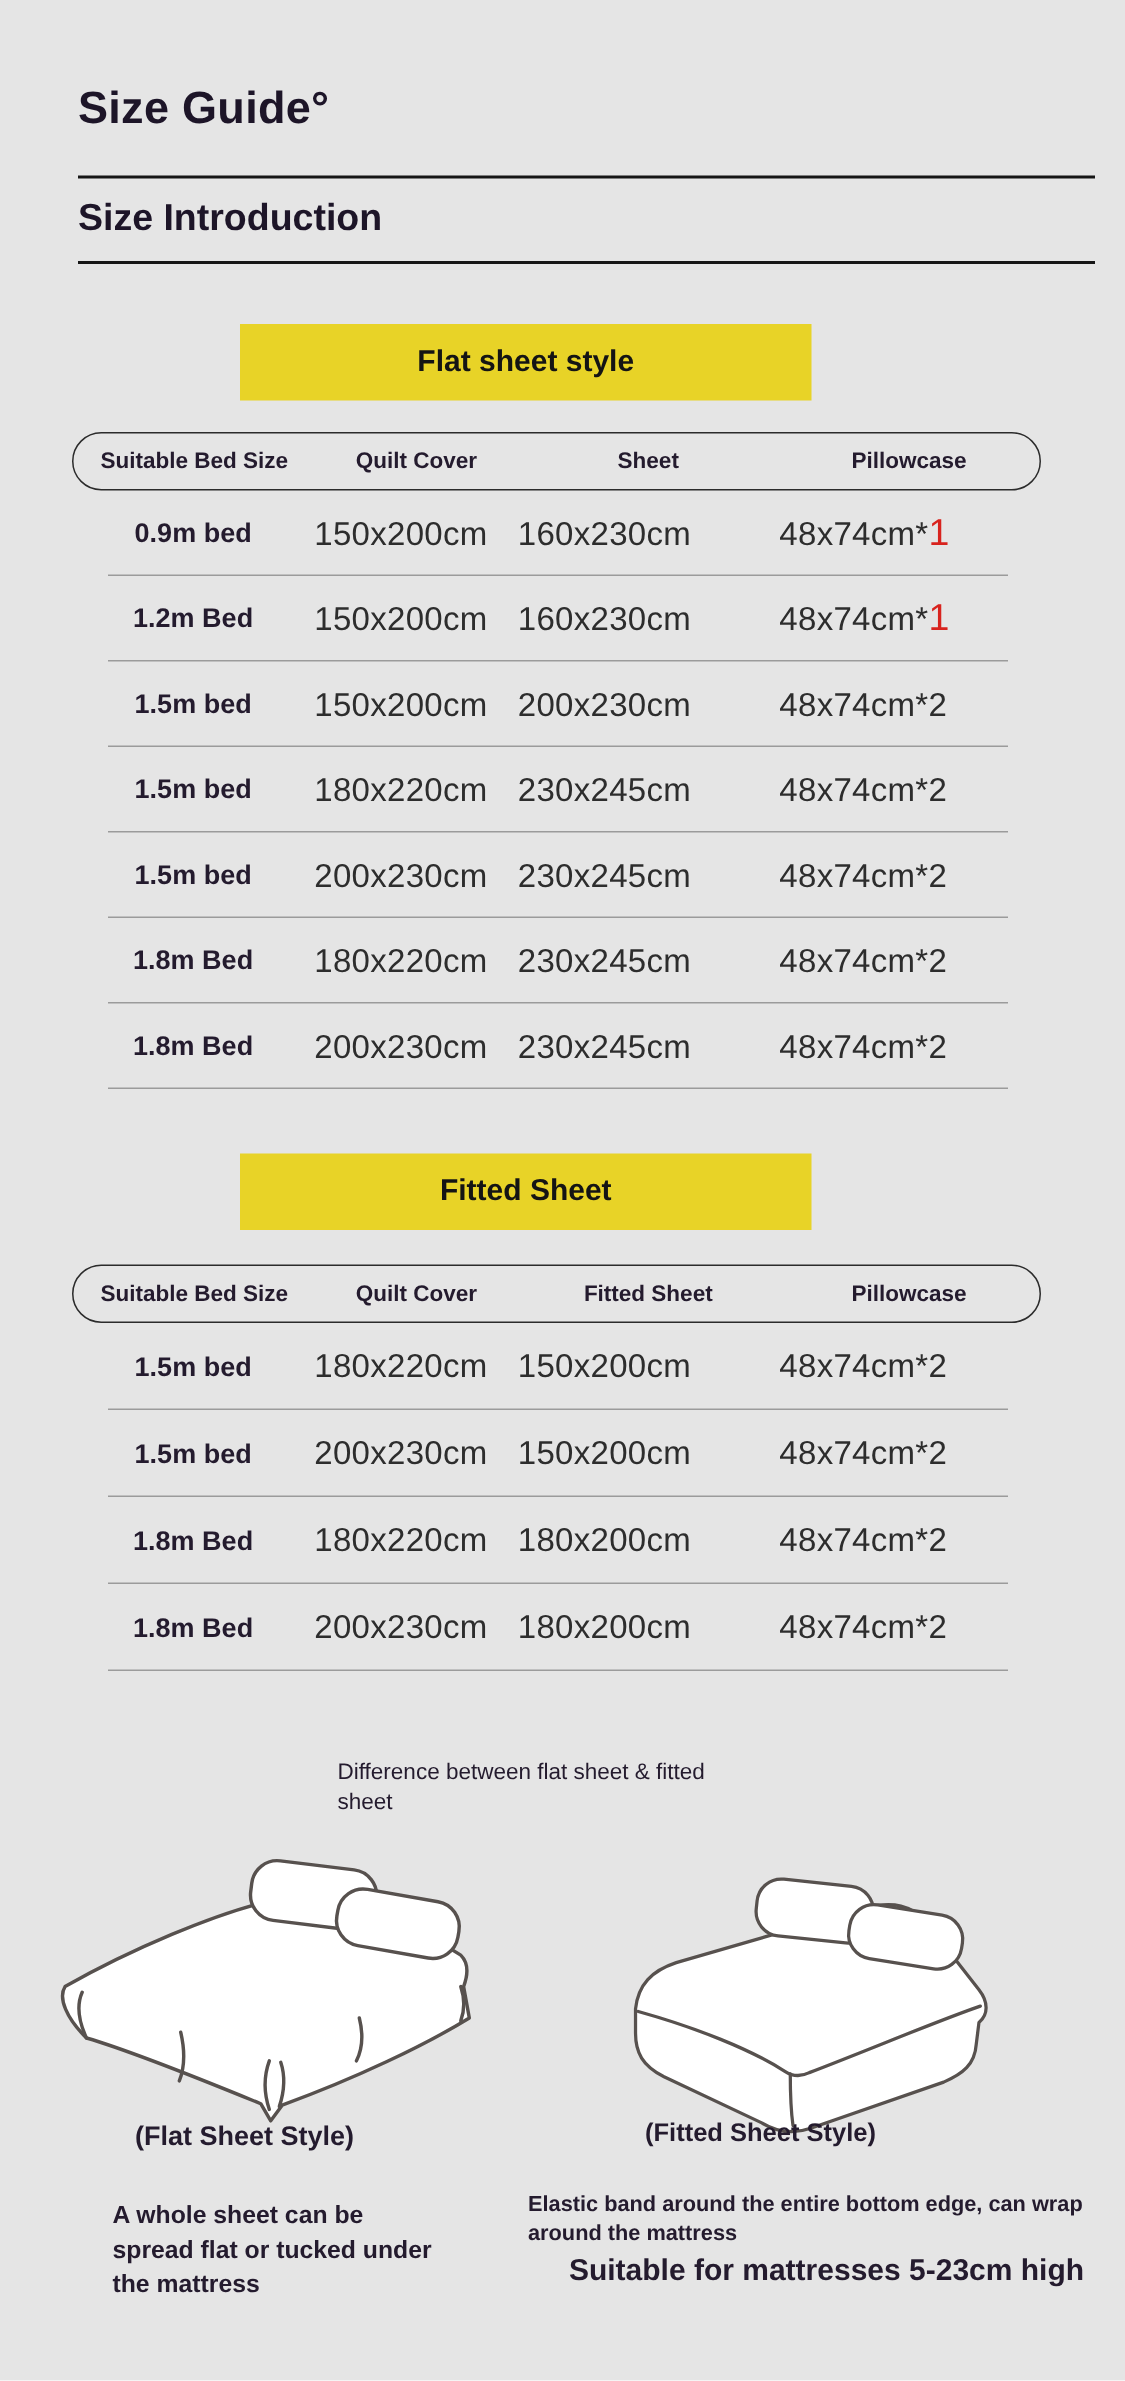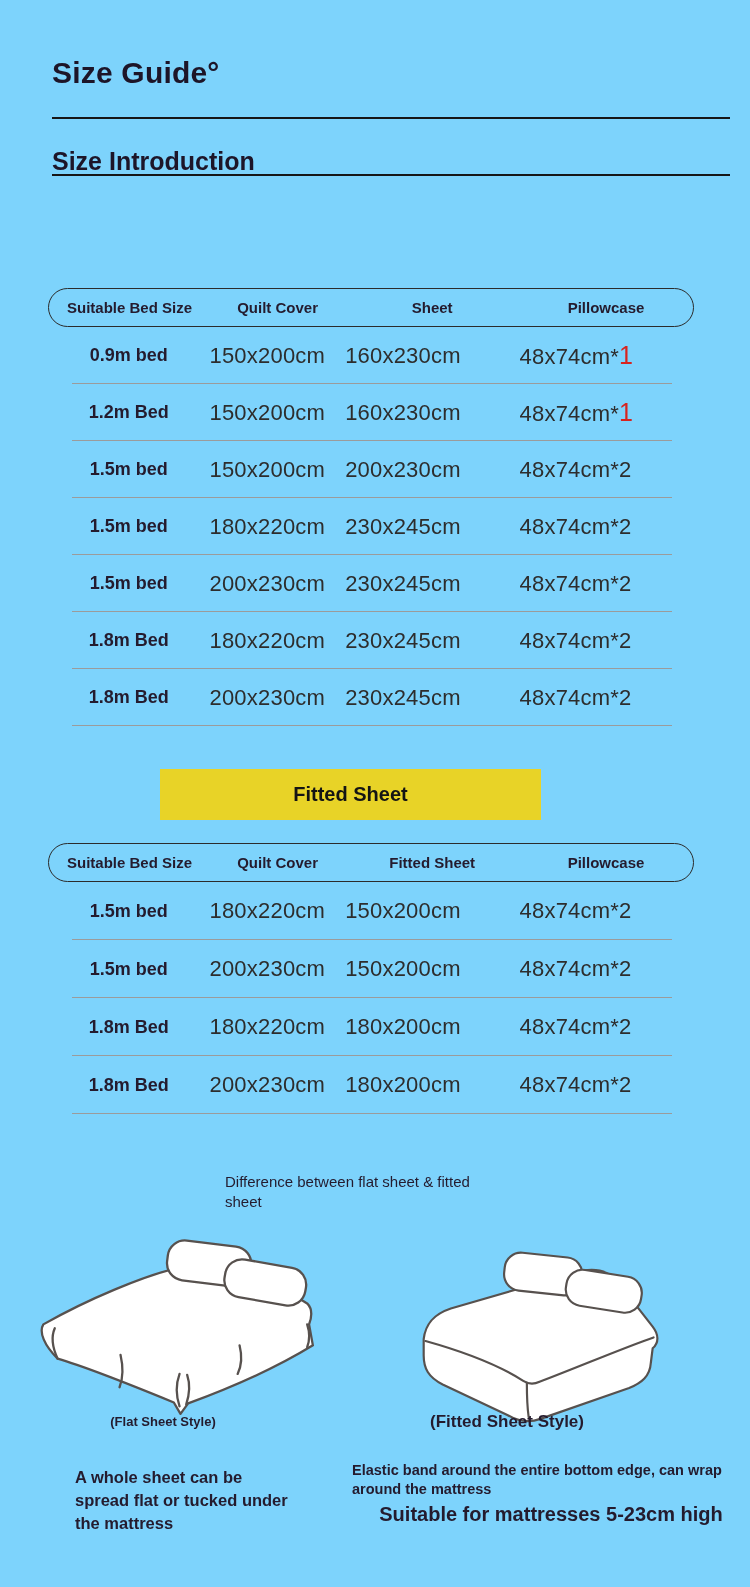--- a/index.html
+++ b/index.html
@@ -1,39 +1,39 @@
 <!DOCTYPE html>
 <html><head>
 <meta charset="utf-8">
 <style>
   html,body{margin:0;padding:0;background:#ffffff;}
   .page{
     position:relative;
     width:750px;
     height:1587px;
-    background:#7dd3fc;
+    background:#e5e5e5;
     font-family:"Liberation Sans", sans-serif;
     overflow:hidden;
   }
   .abs{position:absolute;}
 
   
   .title{
     left:52px; top:56px;
     font-size:30px; font-weight:bold; color:#1d1528; letter-spacing:0.2px;
   }
   .rule{
     left:52px; width:678px; height:0;
     border-top:2px solid #161616;
   }
   .rule1{top:117px;}
   .rule2{top:174px;}
   .section-title{
     left:52px; top:131px;
-    font-size:25px; font-weight:bold; color:#1d1528;margin-top:16px;
+    font-size:25px; font-weight:bold; color:#1d1528;
   }
 
   
   .banner{
     left:160px; width:381px; height:51px;
     background:#e8d327;
     display:flex; align-items:center; justify-content:center;
     font-size:20px; font-weight:bold; color:#141414;
   }
   .banner1{top:216px;}
@@ -73,41 +73,42 @@
   
   .cmp-heading{
     left:225px; top:1172px; width:272px;
     font-size:15px; font-weight:normal; color:#241b2e; line-height:1.3;
   }
   .fig-flat{left:28px; top:1232px; width:305px; height:200px;}
   .fig-fitted{left:390px; top:1246px; width:290px; height:182px;}
   .caption{
     font-weight:bold; color:#241b2e; text-align:center;
   }
-  .caption-flat{left:15px; top:1414px; width:296px; font-size:13px;}
+  .caption-flat{left:15px; top:1414px; width:296px; font-size:18px;}
   .caption-fitted{left:357px; top:1412px; width:300px; font-size:17px;}
   .note{
     font-weight:bold; color:#241b2e;
   }
   .note-flat{left:75px; top:1466px; width:215px; font-size:16.5px; line-height:1.4;}
   .note-fitted-1{left:352px; top:1461px; width:398px; font-size:14.5px; line-height:1.3;}
   .note-fitted-2{left:352px; top:1503px; width:398px; font-size:20px; text-align:center;}
 
   svg{display:block;}
 </style>
 </head>
 <body>
 
 <div class="page">
 
   <div class="abs title">Size Guide°</div>
   <div class="abs rule rule1"></div>
   <div class="abs section-title">Size Introduction</div>
   <div class="abs rule rule2"></div>
 
+  <div class="abs banner banner1">Flat sheet style</div>
 
   <div class="abs table table1">
     <div class="thead">
       <span class="th">Suitable Bed Size</span>
       <span class="th">Quilt Cover</span>
       <span class="th">Sheet</span>
       <span class="th">Pillowcase</span>
     </div>
 
     <div class="trow">

